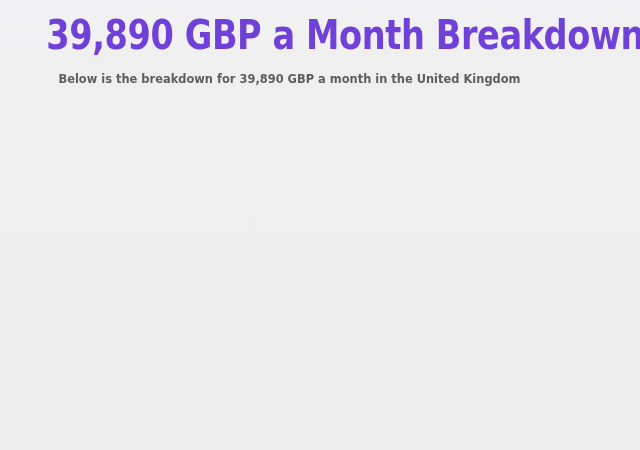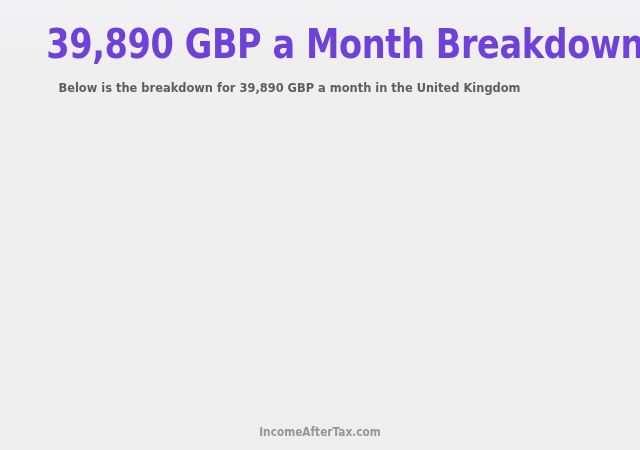--- a/index.html
+++ b/index.html
@@ -18,21 +18,21 @@
     width: 640px;
     height: 450px;
     background: linear-gradient(180deg, #f2f1f3 0%, #efeff0 14%, #eeeeee 100%);
     box-sizing: border-box;
   }
   .header {
     position: absolute;
     top: 0;
     left: 0;
     width: 579px;
-    padding-top: 22px;
+    padding-top: 13px;
     text-align: center;
   }
   .page-title {
     margin: 0;
     font-family: "DejaVu Sans", "Liberation Sans", sans-serif;
     font-size: 40px;
     line-height: 44px;
     font-weight: 700;
     letter-spacing: -0.5px;
     color: #6f41d8;
@@ -90,17 +90,14 @@
 
   <div class="header">
     <h1 class="page-title">39,890 GBP a Month Breakdown</h1>
     <p class="page-subtitle">Below is the breakdown for 39,890 GBP a month in the United Kingdom</p>
   </div>
 
   <div class="chart-area">
     <div class="chart-placeholder"></div>
   </div>
 
-  <div class="footer">
-    <p class="watermark">IncomeAfterTax.com</p>
-  </div>
 
 </div>
 
 </body></html>

